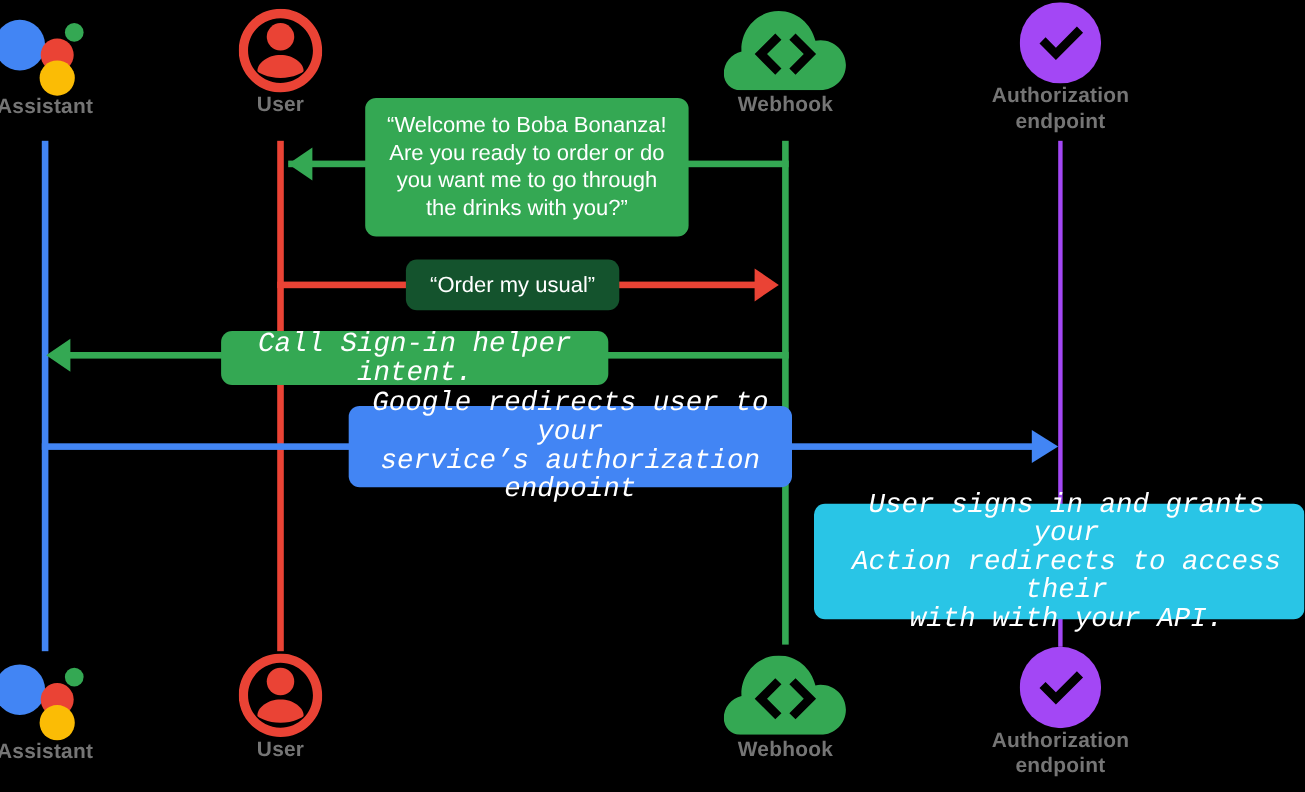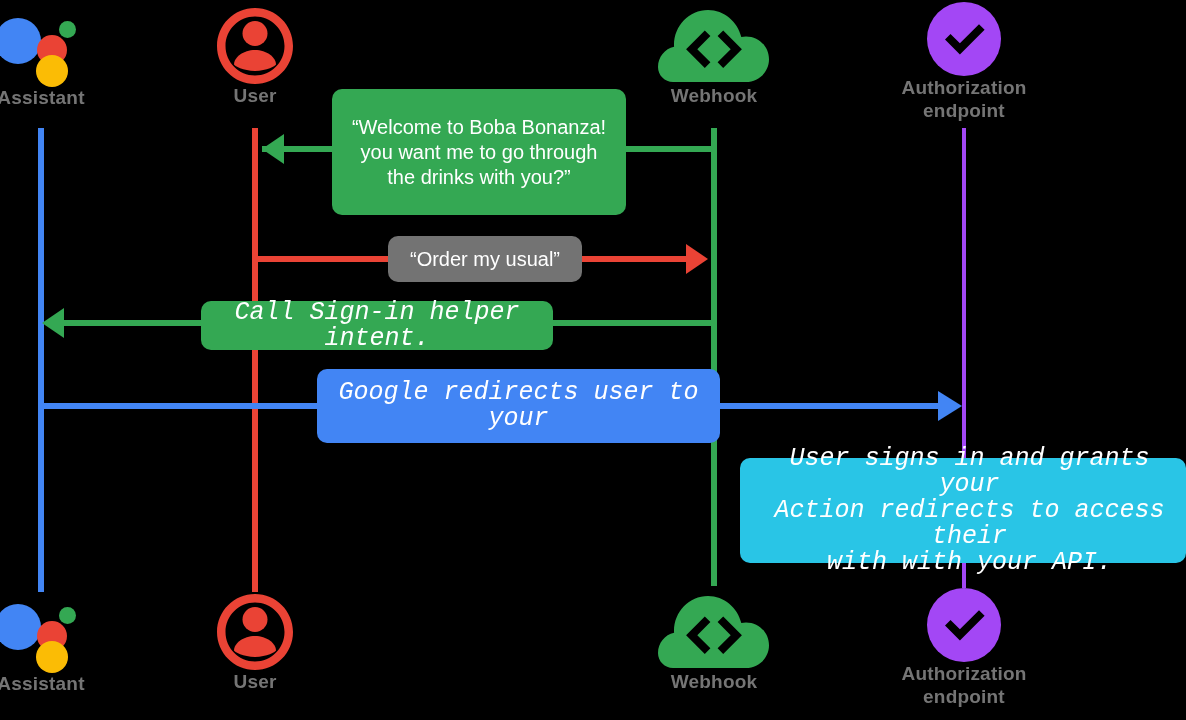--- a/index.html
+++ b/index.html
@@ -136,30 +136,31 @@
     <div class="actor-label">endpoint</div>
   </div>
 
   <div class="line-h" style="left:262px; top:146px; width:455px; height:6px; background:#34A853;"></div>
   <div class="arrowhead" style="left:262px; top:134px;
               border-top:15px solid transparent; border-bottom:15px solid transparent;
               border-right:22px solid #34A853;"></div>
   <div class="bubble bubble-sans" style="left:332px; top:89px; width:294px; height:126px; background:#34A853;">
     <div>
       <div>“Welcome to Boba Bonanza!</div>
+      <div>Are you ready to order or do</div>
       <div>you want me to go through</div>
       <div>the drinks with you?”</div>
     </div>
   </div>
 
   <div class="line-h" style="left:252px; top:256px; width:438px; height:6px; background:#EA4335;"></div>
   <div class="arrowhead" style="left:686px; top:244px;
               border-top:15px solid transparent; border-bottom:15px solid transparent;
               border-left:22px solid #EA4335;"></div>
-  <div class="bubble bubble-sans" style="left:388px; top:236px; width:194px; height:46px; background:#737373;">
+  <div class="bubble bubble-sans" style="left:369px; top:236px; width:194px; height:46px; background:#14532d;">
     <div>
       <div>“Order my usual”</div>
     </div>
   </div>
 
   <div class="line-h" style="left:56px; top:320px; width:661px; height:6px; background:#34A853;"></div>
   <div class="arrowhead" style="left:42px; top:308px;
               border-top:15px solid transparent; border-bottom:15px solid transparent;
               border-right:22px solid #34A853;"></div>
   <div class="bubble bubble-mono" style="left:201px; top:301px; width:352px; height:49px; background:#34A853;">
@@ -168,20 +169,21 @@
     </div>
   </div>
 
   <div class="line-h" style="left:38px; top:403px; width:902px; height:6px; background:#4285F4;"></div>
   <div class="arrowhead" style="left:938px; top:391px;
               border-top:15px solid transparent; border-bottom:15px solid transparent;
               border-left:24px solid #4285F4;"></div>
   <div class="bubble bubble-mono" style="left:317px; top:369px; width:403px; height:74px; background:#4285F4;">
     <div>
       <div>Google redirects user to your</div>
+      <div>service’s authorization endpoint</div>
     </div>
   </div>
 
   <div class="bubble bubble-mono" style="left:740px; top:458px; width:446px; height:105px; background:#29C5E6;padding-left:13px;">
     <div>
       <div>User signs in and grants your</div>
       <div>Action redirects to access their</div>
       <div>with with your API.</div>
     </div>
   </div>

